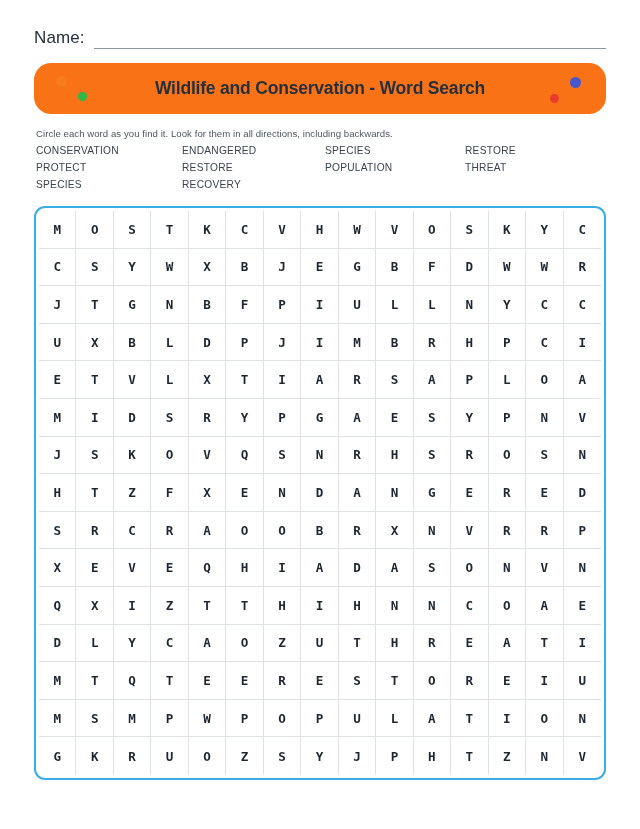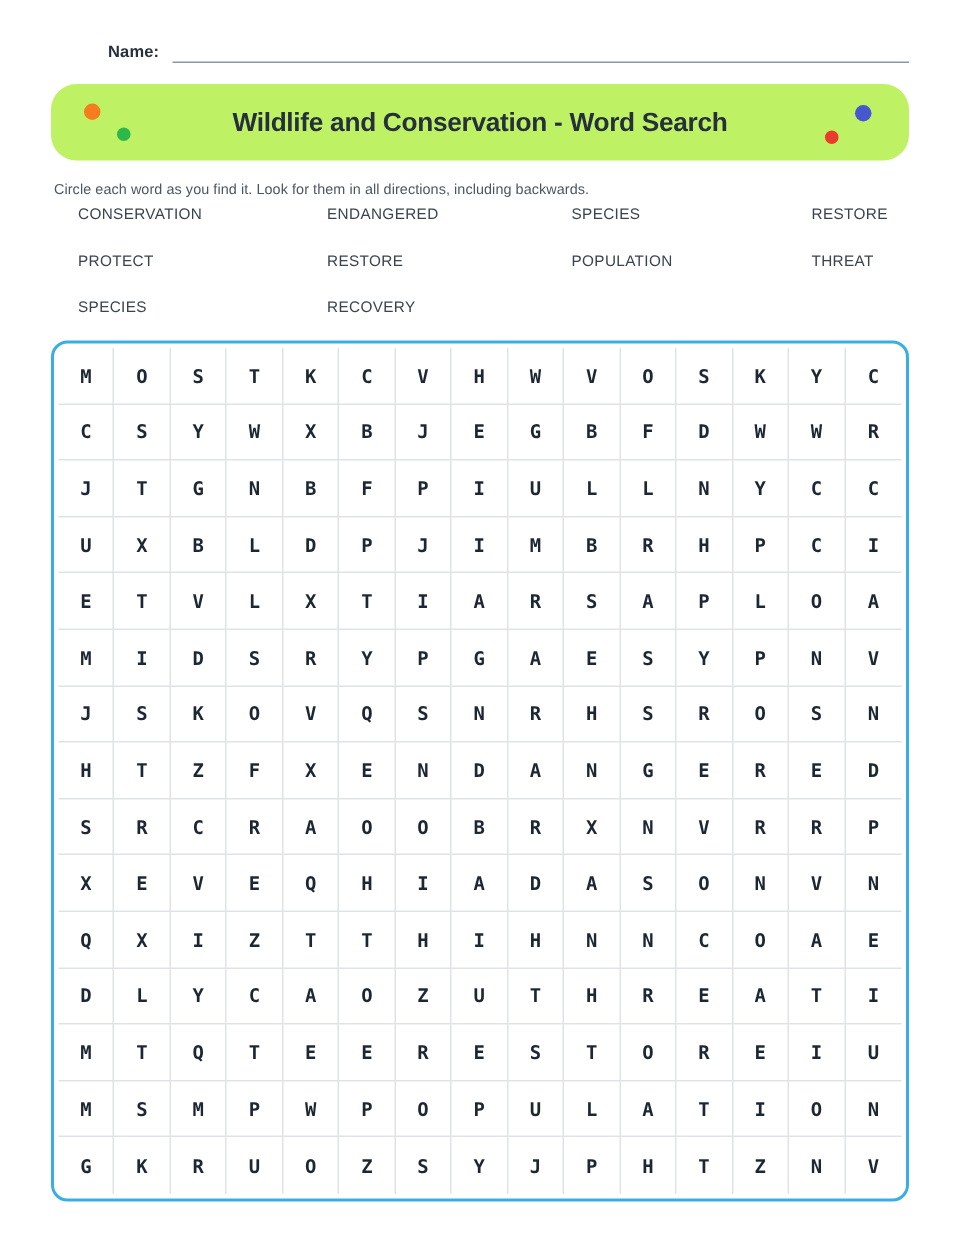--- a/index.html
+++ b/index.html
@@ -28,43 +28,42 @@
     align-items: flex-end;
     gap: 0;
     margin-bottom: 14px;
   }
   .meta-field {
     display: flex;
     align-items: flex-end;
     flex: 1 1 0;
   }
   .meta-label {
-    font-size: 11px;
-    font-weight: bold;
+    font-size: 17px;
+    font-weight: normal;
     color: #26303c;
     letter-spacing: .1px;
     white-space: nowrap;
     padding-bottom: 1px;
-    margin-left: 38px;
   }
   .meta-line {
     flex: 1 1 auto;
     border-bottom: 1.4px solid #8a96a3;
     height: 13px;
     margin-left: 9px;
   }
   .meta-field.date-field {
     flex: 0 0 246px;
     margin-left: 18px;
   }
 
   
   .banner {
     position: relative;
-    background: #bef264;
+    background: #f97316;
     border-radius: 17px;
     height: 51px;
     display: flex;
     align-items: center;
     justify-content: center;
     overflow: hidden;
     margin-bottom: 14px;
   }
   .banner-title {
     font-size: 17.5px;
@@ -85,25 +84,24 @@
   .dot-red    { width: 9px;  height: 9px;  background: #ea3b2b; right: 47px; top: 31px; }
 
   
   .instructions {
     font-size: 9.6px;
     color: #4c5662;
     margin: 0 0 6px 2px;
     letter-spacing: .05px;
   }
   .word-list {
-    margin: 0 0 0 18px;
+    margin: 0 0 0 2px;
     display: grid;
     grid-template-columns: 146px 143px 140px auto;
     row-gap: 6px;
-    gap: 20px;
   }
   .word-item {
     font-size: 10.2px;
     color: #3a4450;
     letter-spacing: .25px;
     white-space: nowrap;
   }
 
   
   .grid-wrap {

